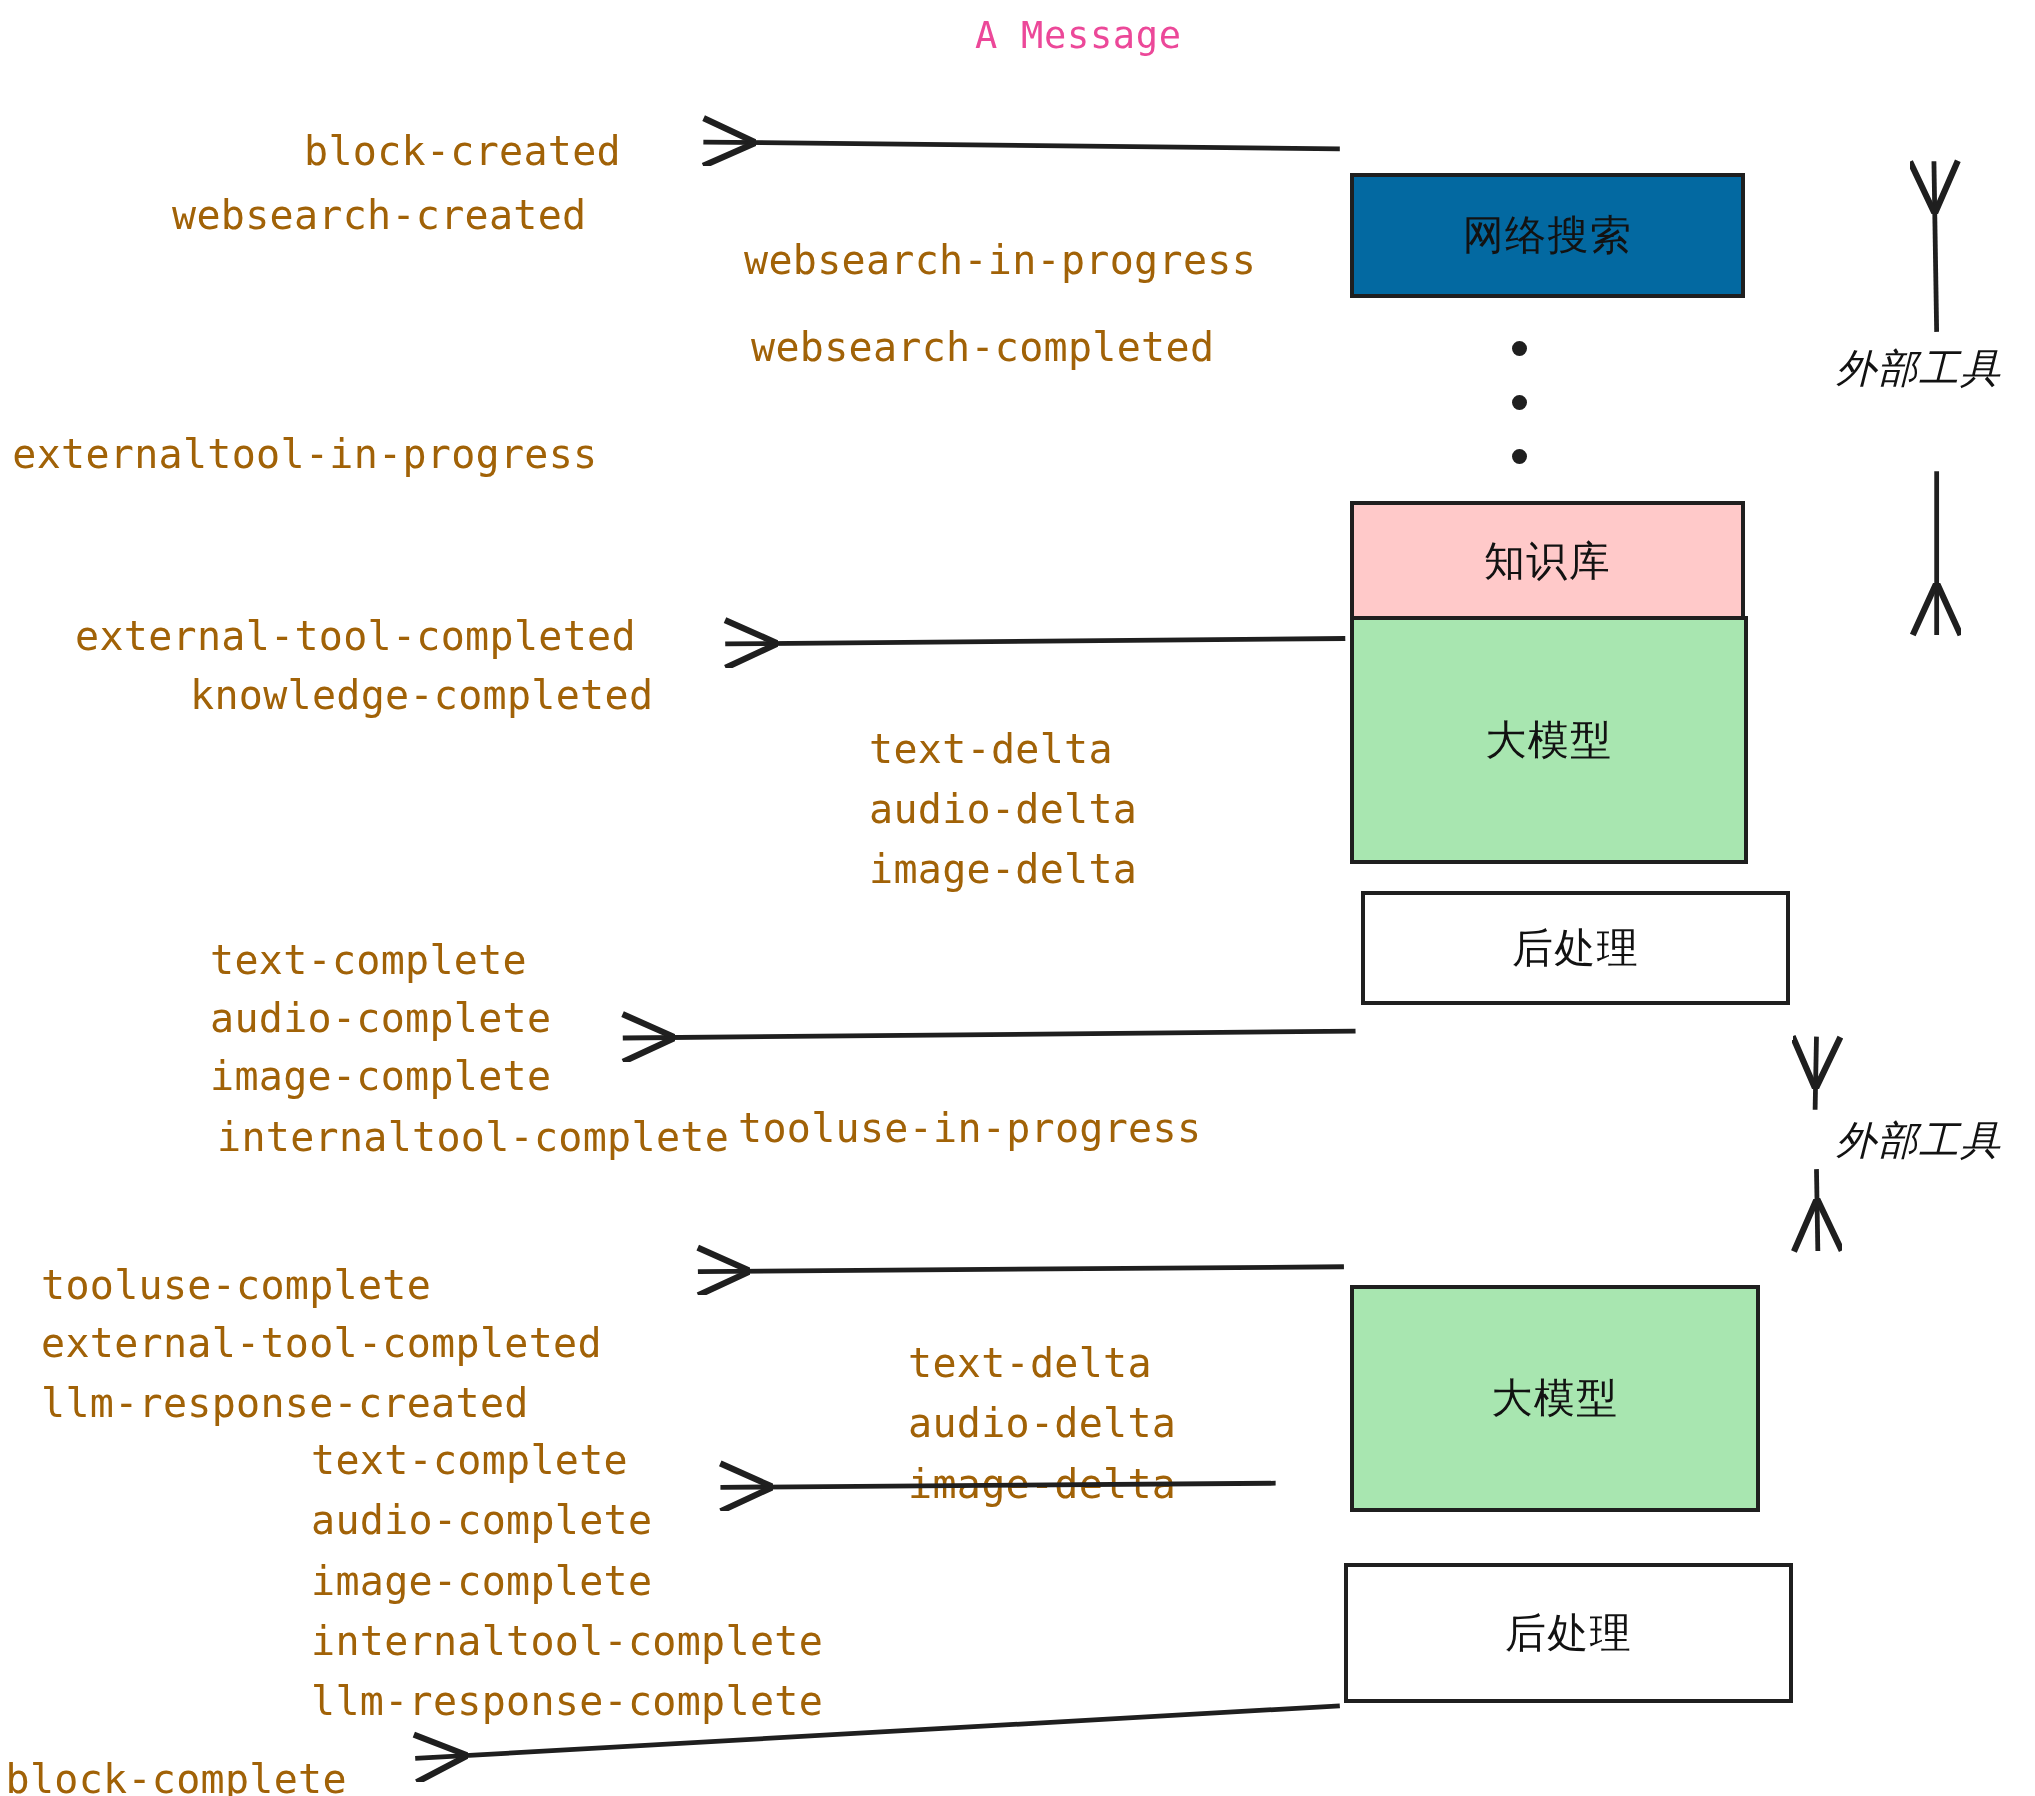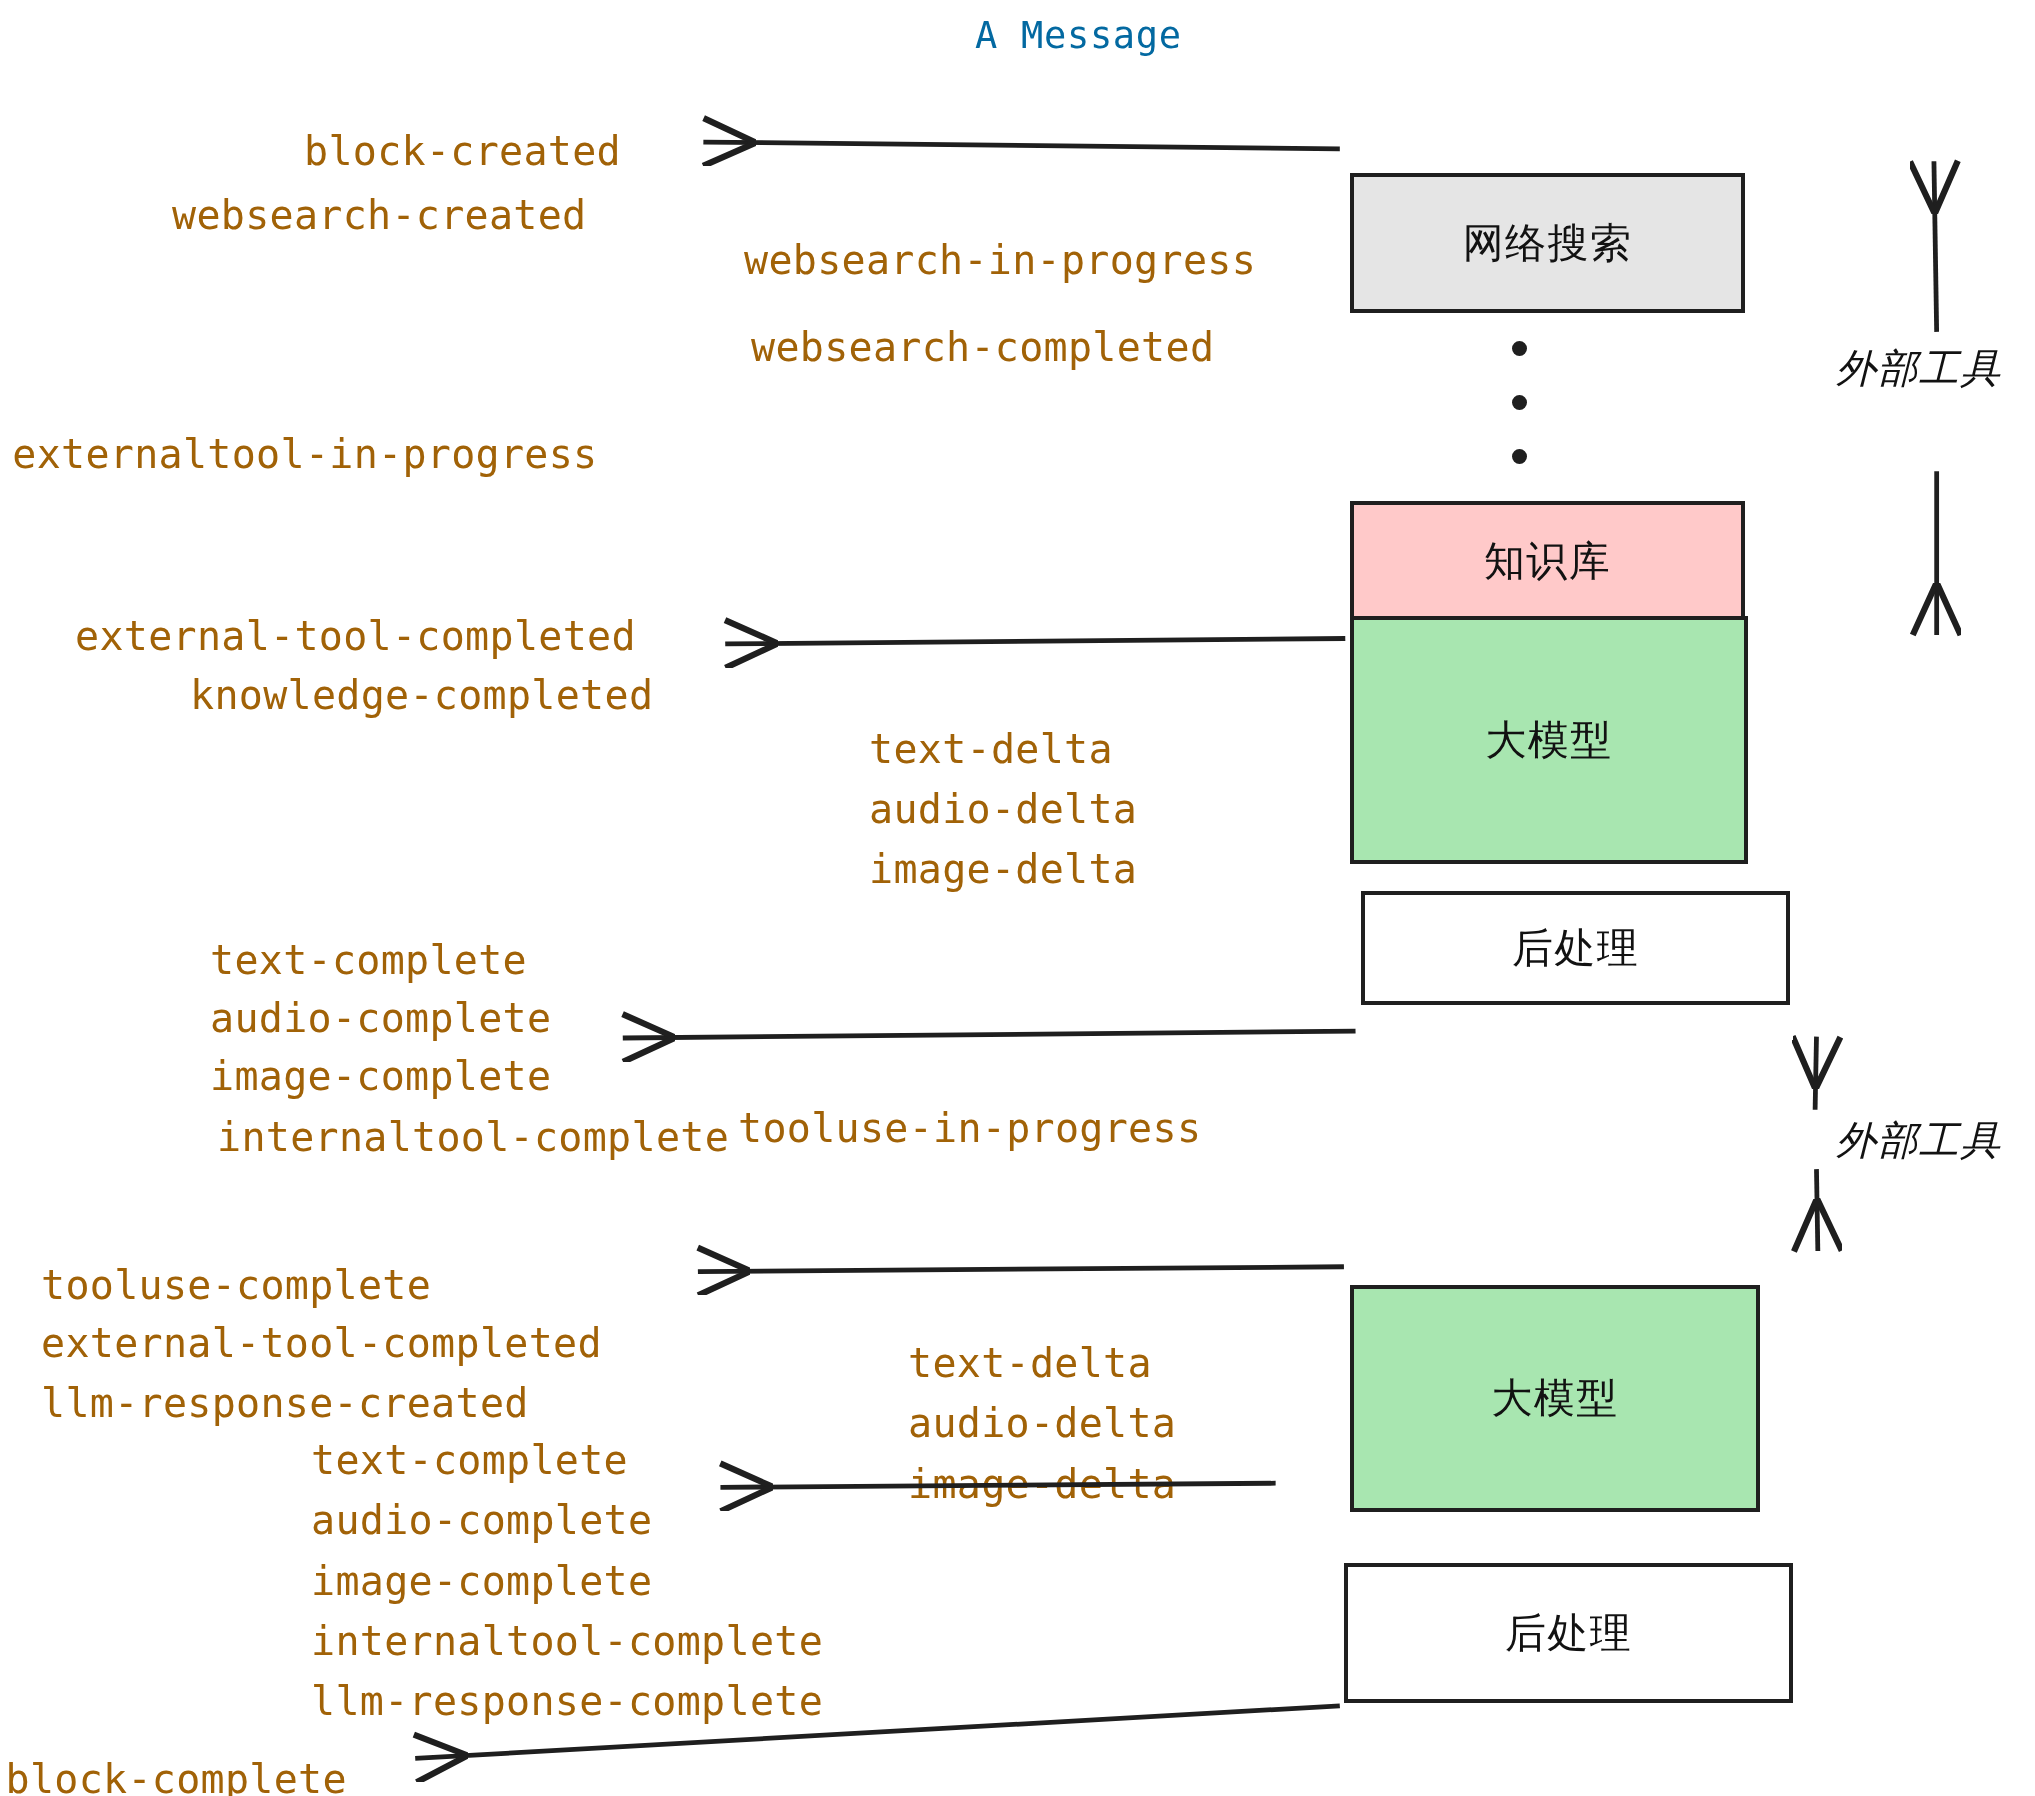--- a/index.html
+++ b/index.html
@@ -24,21 +24,21 @@
     line-height: 1;
     color: #a16207;
     white-space: nowrap;
     letter-spacing: 0.3px;
     margin-top: 32px;
   }
   .title {
     position: absolute;
     font-family: "DejaVu Sans Mono", monospace;
     font-size: 37px;
-    color: #0369a1;
+    color: #ec4899;
     white-space: nowrap;
     letter-spacing: 0.7px;
   }
   .box {
     position: absolute;
     box-sizing: border-box;
     border: 4.1px solid #1f1f1f;
     display: flex;
     align-items: center;
     justify-content: center;
@@ -119,21 +119,21 @@
   <div class="evt" style="left:908px; top:1432px;">image-delta</div>
 
   <div class="evt" style="left:311px; top:1408px;">text-complete</div>
   <div class="evt" style="left:311px; top:1468px;">audio-complete</div>
   <div class="evt" style="left:311px; top:1529px;">image-complete</div>
   <div class="evt" style="left:311px; top:1589px;">internaltool-complete</div>
   <div class="evt" style="left:311px; top:1649px;">llm-response-complete</div>
 
   <div class="evt" style="left:5.5px; top:1727px;">block-complete</div>
 
-  <div class="box" style="left:1350px; top:173px; width:395px; height:140px; background:#e5e5e5;">
+  <div class="box" style="left:1350px; top:173px; width:395px; height:125px; background:#0369a1;">
     <span>网络搜索</span>
   </div>
 
   <div class="dots" style="left:1511px; top:341px; width:16.4px; height:123px;">
     <i></i>
     <i></i>
     <i></i>
   </div>
 
   <div class="box" style="left:1350px; top:501px; width:395px; height:120px; background:#FFC9C9;">

